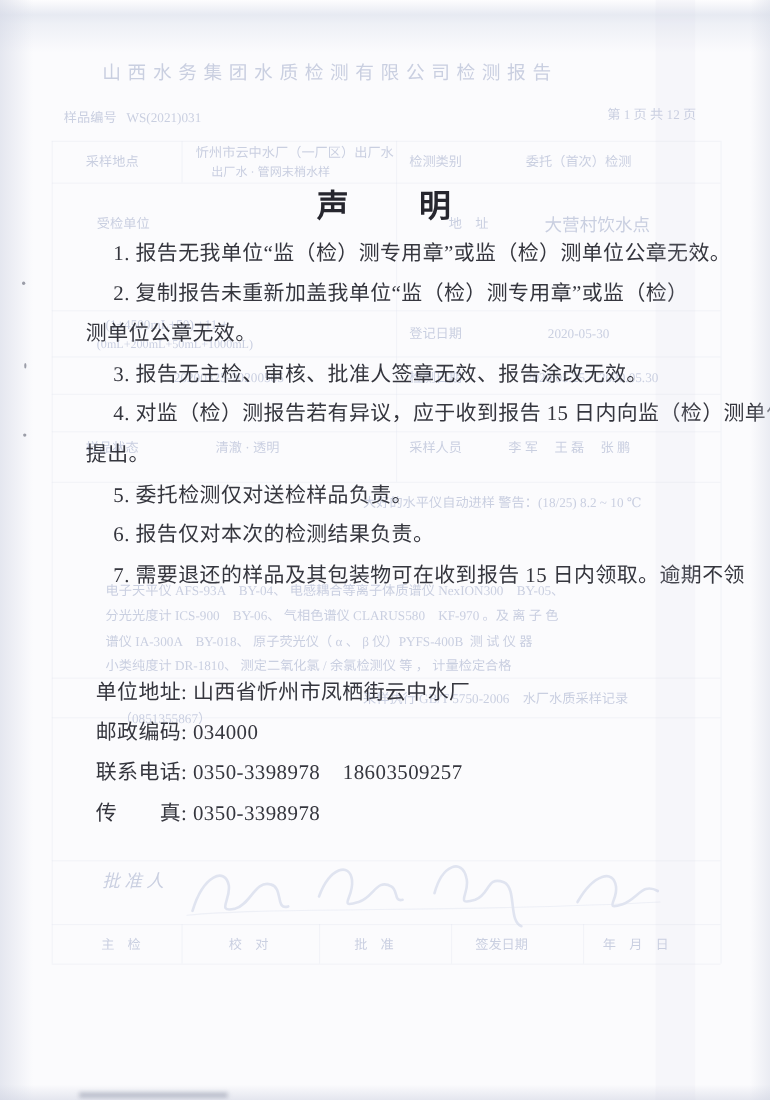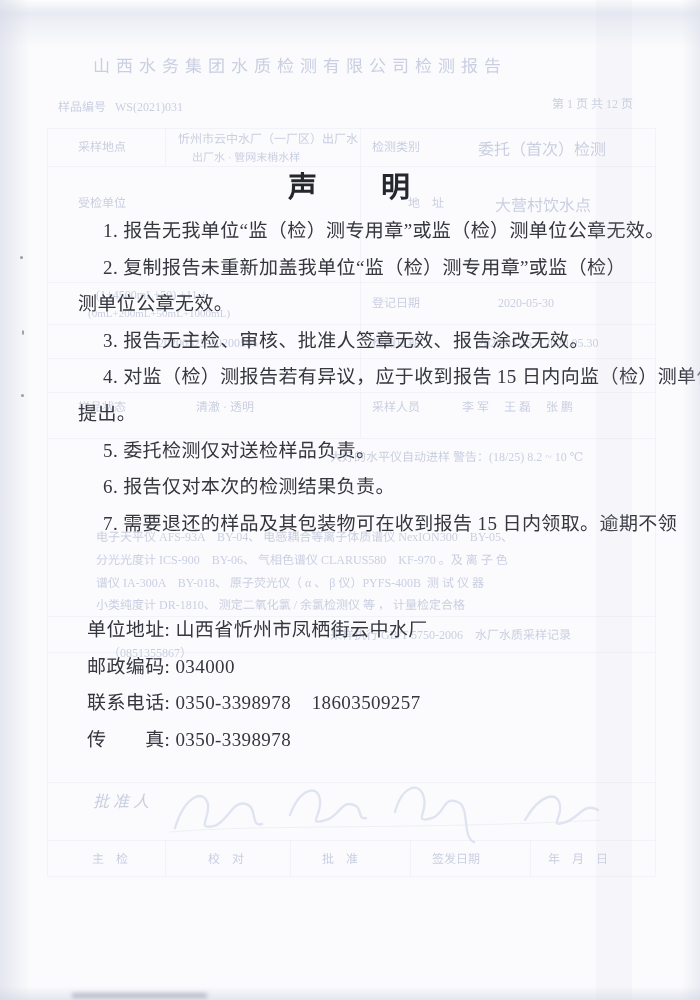--- a/index.html
+++ b/index.html
@@ -73,22 +73,22 @@
     <div class="ggrid" style="left:530px;top:840px;width:1px;height:36px;"></div>
 
     <div id="ghost-texts">
         <div class="gline" style="left: 0px; top: 56px; font-size: 17px; width: 600px; text-align: center; letter-spacing: 6px;">山西水务集团水质检测有限公司检测报告</div>
         <div class="gline" style="left: 58px; top: 100px; font-size: 12px;">样品编号   WS(2021)031</div>
         <div class="gline" style="left: 552px; top: 97px; font-size: 12px;">第 1 页 共 12 页</div>
         <div class="gline" style="left: 78px; top: 140px; font-size: 12px;">采样地点</div>
         <div class="gline" style="left: 178px; top: 132px; font-size: 12px;">忻州市云中水厂（一厂区）出厂水</div>
         <div class="gline" style="left: 192px; top: 150px; font-size: 11px;">出厂水 · 管网末梢水样</div>
         <div class="gline" style="left: 372px; top: 140px; font-size: 12px;">检测类别</div>
-        <div class="gline" style="left: 478px; top: 140px; font-size: 16px;">委托（首次）检测</div>
-        <div class="gline" style="left: 78px; top: 196px; font-size: 12px;">受检单位</div>
+        <div class="gline" style="left: 478px; top: 140px; font-size: 12px;">委托（首次）检测</div>
+        <div class="gline" style="left: 88px; top: 196px; font-size: 12px;">受检单位</div>
         <div class="gline" style="left: 408px; top: 196px; font-size: 12px;">地　址</div>
         <div class="gline" style="left: 495px; top: 196px; font-size: 16px;">大营村饮水点</div>
         <div class="gline" style="left: 96px; top: 288px; font-size: 12px;">(1+4500mL+50) +11 +</div>
         <div class="gline" style="left: 88px; top: 306px; font-size: 11px;">(0mL+200mL+50mL+1000mL)</div>
         <div class="gline" style="left: 372px; top: 296px; font-size: 12px;">登记日期</div>
         <div class="gline" style="left: 498px; top: 296px; font-size: 12px;">2020-05-30</div>
         <div class="gline" style="left: 158px; top: 336px; font-size: 12px;">20200325-20200505</div>
         <div class="gline" style="left: 372px; top: 336px; font-size: 12px;">检测日期</div>
         <div class="gline" style="left: 478px; top: 336px; font-size: 12px;">2020.05.25 ~ 2020.05.30</div>
         <div class="gline" style="left: 78px; top: 400px; font-size: 12px;">样品状态</div>

